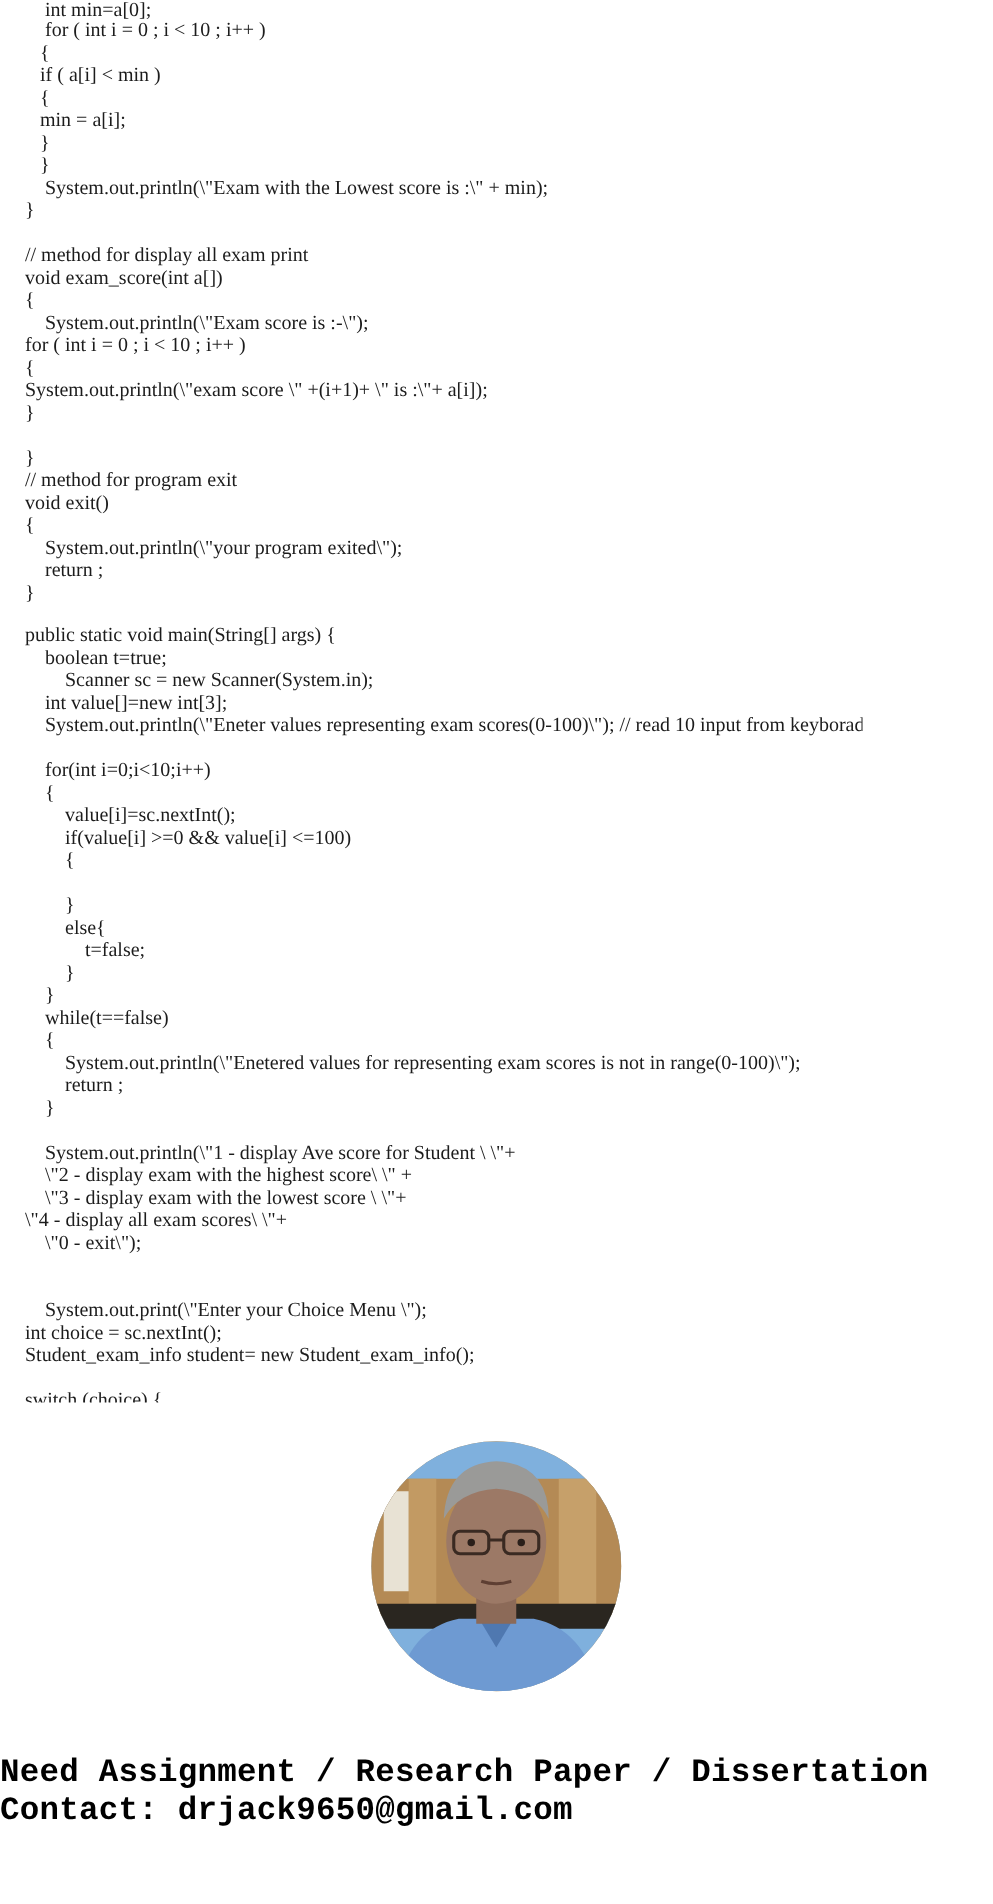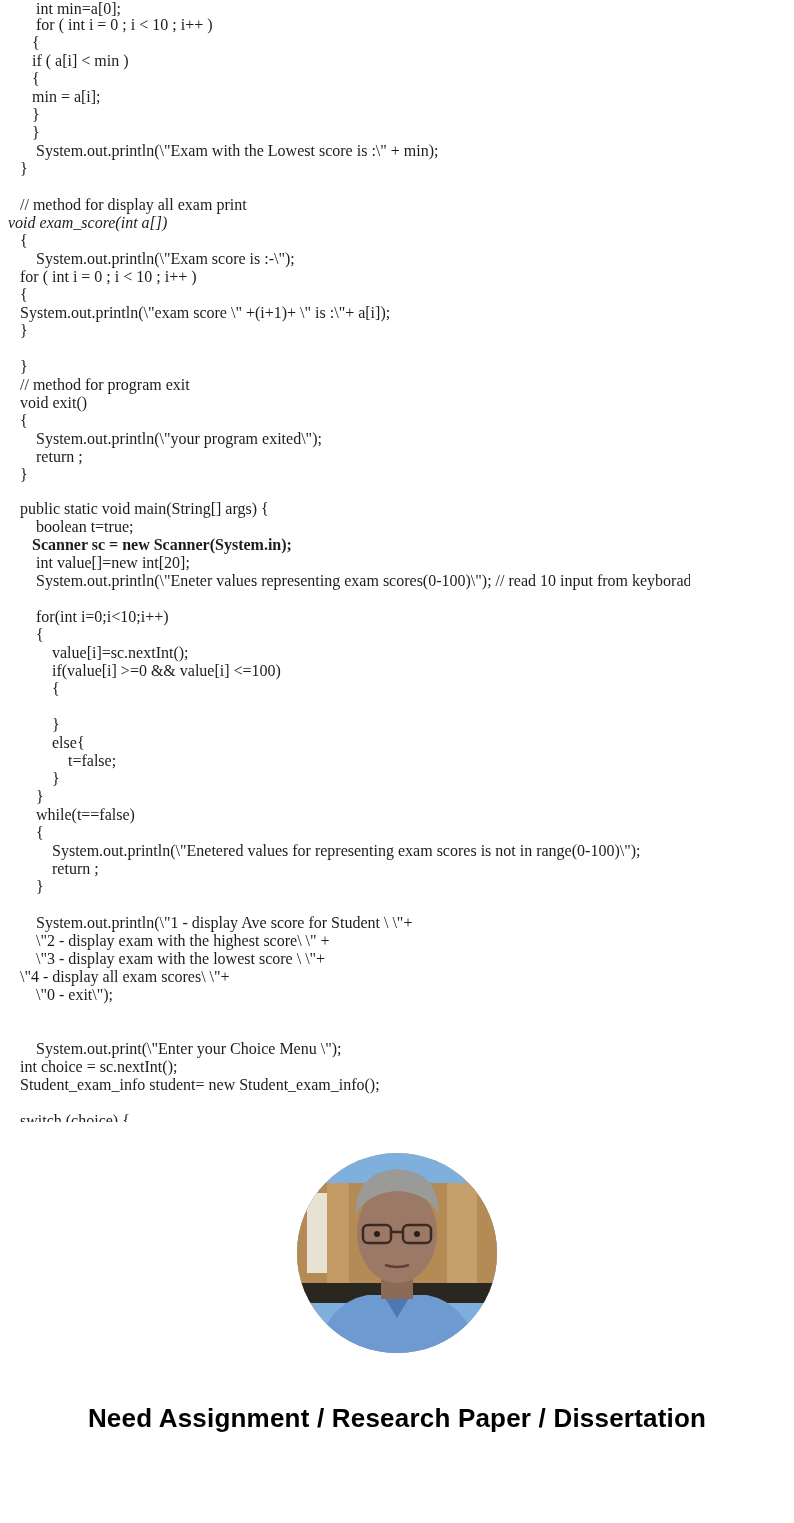--- a/index.html
+++ b/index.html
@@ -44,22 +44,21 @@
     .avatar-wrap svg {
       display: block;
       width: 200px;
       height: 200px;
     }
     .promo {
       position: absolute;
       left: 0;
       top: 1403px;
       width: 794px;
-      text-align: center;
-      font-family: Liberation Sans, sans-serif;
+      font-family: Liberation Mono, monospace;
       font-weight: bold;
       font-size: 26px;
       line-height: 30px;
       color: #000000;
       letter-spacing: 0.2px;
     }
     .promo div { white-space: nowrap; }
   </style>
 </head>
 <body>
@@ -69,38 +68,38 @@
     <div class="code-line" style="left: 36px; top: 16px;">for ( int i = 0 ; i &lt; 10 ; i++ )</div>
     <div class="code-line" style="left: 32px; top: 34px;">{</div>
     <div class="code-line" style="left: 32px; top: 52px;">if ( a[i] &lt; min )</div>
     <div class="code-line" style="left: 32px; top: 70px;">{</div>
     <div class="code-line" style="left: 32px; top: 88px;">min = a[i];</div>
     <div class="code-line" style="left: 32px; top: 106px;">}</div>
     <div class="code-line" style="left: 32px; top: 124px;">}</div>
     <div class="code-line" style="left: 36px; top: 142px;">System.out.println(\"Exam with the Lowest score is :\" + min);</div>
     <div class="code-line" style="left: 20px; top: 160px;">}</div>
     <div class="code-line" style="left: 20px; top: 196px;">// method for display all exam print</div>
-    <div class="code-line" style="left: 8px; top: 214px; font-style: italic;">void exam_score(int a[])</div>
+    <div class="code-line" style="left: 20px; top: 214px;">void exam_score(int a[])</div>
     <div class="code-line" style="left: 20px; top: 232px;">{</div>
     <div class="code-line" style="left: 36px; top: 250px;">System.out.println(\"Exam score is :-\");</div>
     <div class="code-line" style="left: 20px; top: 268px;">for ( int i = 0 ; i &lt; 10 ; i++ )</div>
     <div class="code-line" style="left: 20px; top: 286px;">{</div>
     <div class="code-line" style="left: 20px; top: 304px;">System.out.println(\"exam score \" +(i+1)+ \" is :\"+ a[i]);</div>
     <div class="code-line" style="left: 20px; top: 322px;">}</div>
     <div class="code-line" style="left: 20px; top: 358px;">}</div>
     <div class="code-line" style="left: 20px; top: 376px;">// method for program exit</div>
     <div class="code-line" style="left: 20px; top: 394px;">void exit()</div>
     <div class="code-line" style="left: 20px; top: 412px;">{</div>
     <div class="code-line" style="left: 36px; top: 430px;">System.out.println(\"your program exited\");</div>
     <div class="code-line" style="left: 36px; top: 448px;">return ;</div>
     <div class="code-line" style="left: 20px; top: 466px;">}</div>
     <div class="code-line" style="left: 20px; top: 500px;">public static void main(String[] args) {</div>
     <div class="code-line" style="left: 36px; top: 518px;">boolean t=true;</div>
-    <div class="code-line" style="left: 32px; top: 536px; font-weight: bold;">Scanner sc = new Scanner(System.in);</div>
-    <div class="code-line" style="left: 36px; top: 554px;">int value[]=new int[20];</div>
+    <div class="code-line" style="left: 52px; top: 536px;">Scanner sc = new Scanner(System.in);</div>
+    <div class="code-line" style="left: 36px; top: 554px;">int value[]=new int[3];</div>
     <div class="code-line" style="left: 36px; top: 572px;">System.out.println(\"Eneter values representing exam scores(0-100)\"); // read 10 input from keyborad</div>
     <div class="code-line" style="left: 36px; top: 608px;">for(int i=0;i&lt;10;i++)</div>
     <div class="code-line" style="left: 36px; top: 626px;">{</div>
     <div class="code-line" style="left: 52px; top: 644px;">value[i]=sc.nextInt();</div>
     <div class="code-line" style="left: 52px; top: 662px;">if(value[i] &gt;=0 &amp;&amp; value[i] &lt;=100)</div>
     <div class="code-line" style="left: 52px; top: 680px;">{</div>
     <div class="code-line" style="left: 52px; top: 716px;">}</div>
     <div class="code-line" style="left: 52px; top: 734px;">else{</div>
     <div class="code-line" style="left: 68px; top: 752px;">t=false;</div>
     <div class="code-line" style="left: 52px; top: 770px;">}</div>
@@ -138,13 +137,14 @@
     <rect x="106" y="72" width="28" height="18" rx="5" fill="none" stroke="#3a2a22" stroke-width="2.5"></rect>
     <line x1="94" y1="79" x2="106" y2="79" stroke="#3a2a22" stroke-width="2.5"></line>
     <circle cx="80" cy="81" r="3" fill="#2a1f1a"></circle>
     <circle cx="120" cy="81" r="3" fill="#2a1f1a"></circle>
     <path d="M88 112 Q100 116 112 112" stroke="#5e3f33" stroke-width="2.5" fill="none"></path>
   </svg>
 </div>
 
 <div class="promo">
   <div>Need Assignment / Research Paper / Dissertation</div>
+  <div>Contact: drjack9650@gmail.com</div>
 </div>
 
 </body></html>

